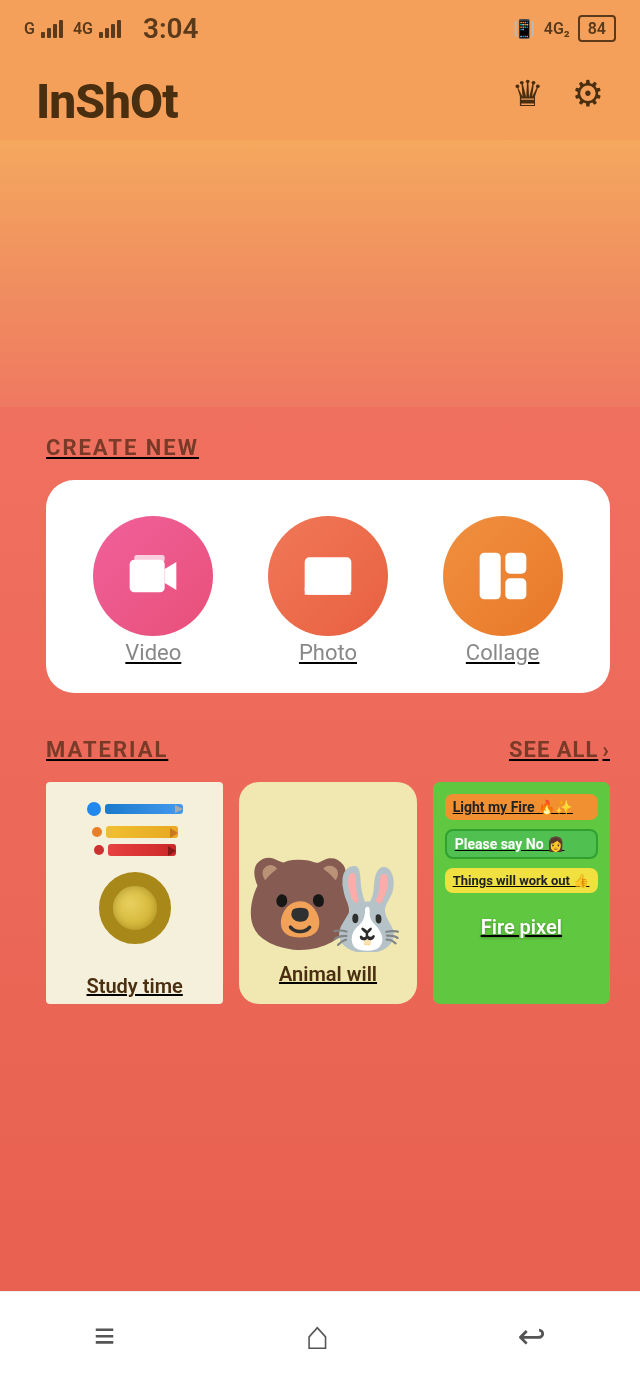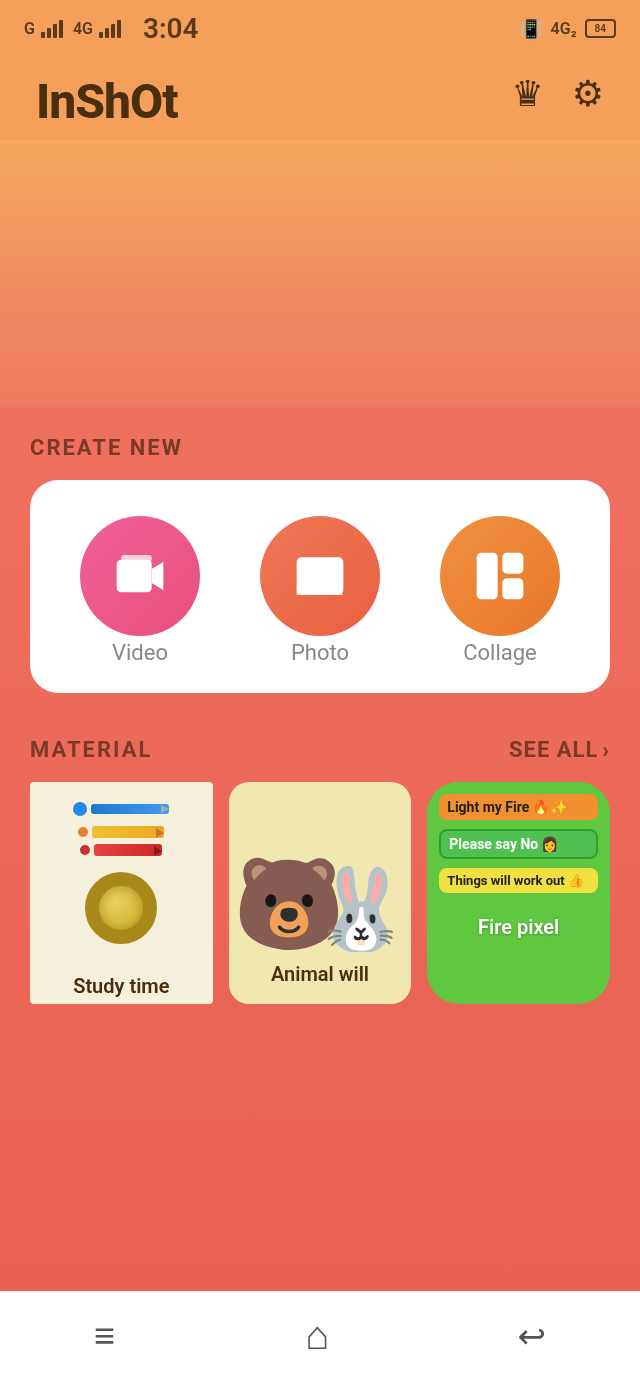--- a/index.html
+++ b/index.html
@@ -67,22 +67,23 @@
     
     .hero-area {
       flex: 1;
       background: linear-gradient(180deg, #f5a05a 0%, #f08060 60%, #f07060 100%);
       min-height: 320px;
     }
 
     
     .main-content {
       background: linear-gradient(180deg, #f07060 0%, #e86050 100%);
-      padding: 0 0 0 0;
+      padding: 0 0 0 16px;
       flex: 1;
+      text-decoration: underline;
     }
 
     
     .create-new-section {
       padding: 28px 30px 20px;
     }
 
     .section-label {
       font-size: 22px;
       font-weight: 700;
@@ -192,21 +193,21 @@
       border-radius: 4px;
     }
 
     .animal-card {
       background: #f0e8b0;
       border-radius: 20px;
     }
 
     .emoji-card {
       background: #60c840;
-      border-radius: 32px;
+      border-radius: 7px;
     }
 
     
     .study-img {
       padding: 20px;
       display: flex;
       flex-direction: column;
       gap: 8px;
       align-items: center;
       width: 100%;
@@ -285,21 +286,21 @@
       <div class="signal-bar" style="height:6px;"></div>
       <div class="signal-bar" style="height:10px;"></div>
       <div class="signal-bar" style="height:14px;"></div>
       <div class="signal-bar" style="height:18px;"></div>
     </div>
     <span style="margin-left:16px;font-size:28px;">3:04</span>
   </div>
   <div class="status-right">
     <span>📳</span>
     <span style="font-size:16px;">4G₂</span>
-    <span style="font-size:10px;border:2px solid #5a3a1a;padding:2px 8px;border-radius:4px;"><span>84</span></span>
+    <span style="font-size:16px;border:2px solid #5a3a1a;padding:2px 8px;border-radius:4px;"><span>84</span></span>
   </div>
 </div>
 
 <div class="header">
   <span class="app-logo">InShOt</span>
   <div class="header-icons">
     <span class="header-icon">♛</span>
     <span class="header-icon">⚙</span>
   </div>
 </div>

